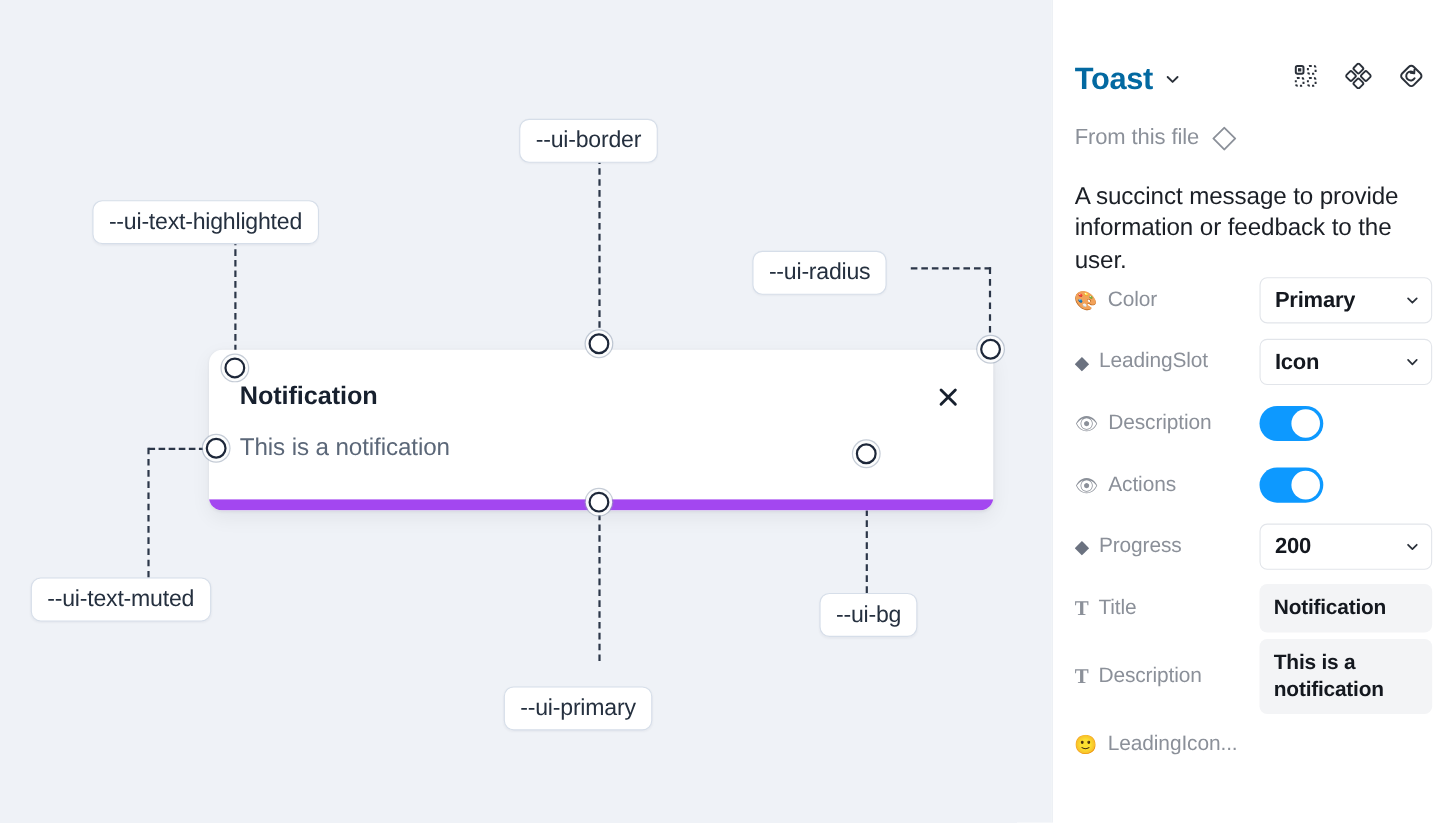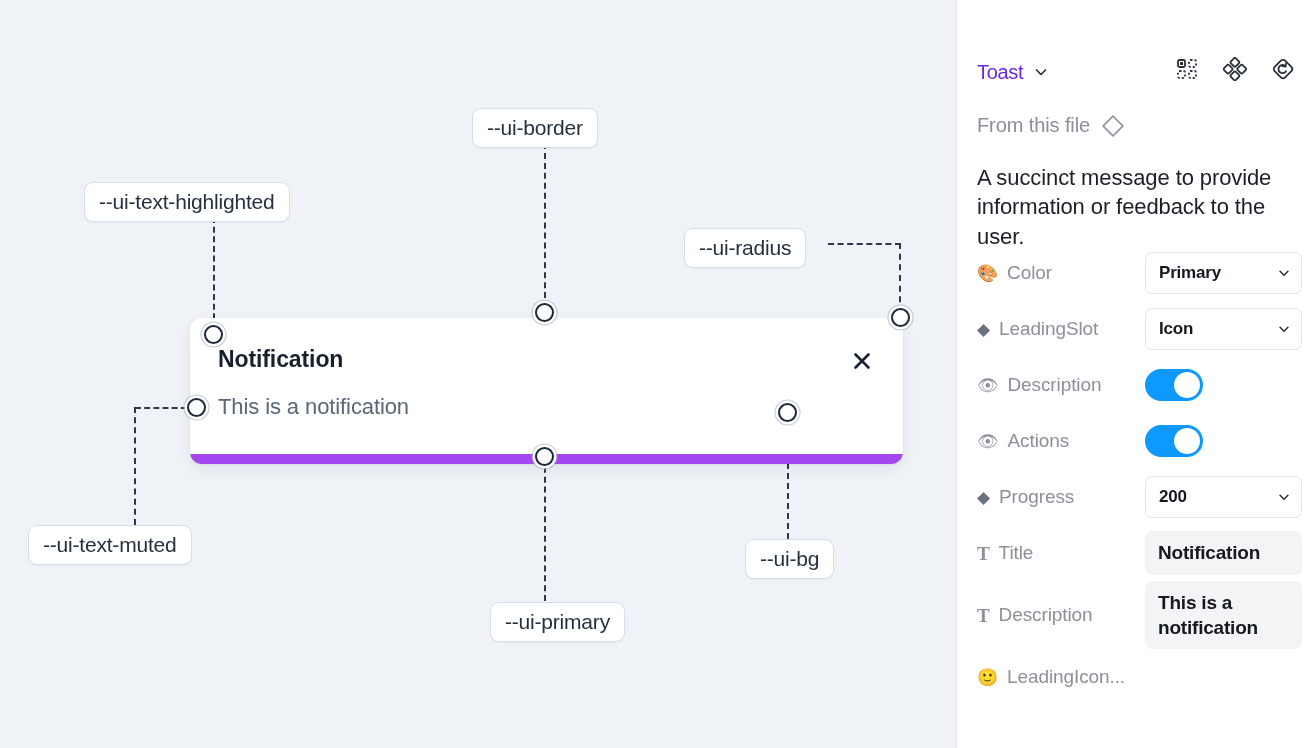--- a/index.html
+++ b/index.html
@@ -88,21 +88,21 @@
     width: 356px; height: 748px;
     background: #ffffff;
     border-left: 1px solid #e6eaf0;
   }
   .panel-header {
     position: absolute; left: 20px; top: 52px;
     right: 16px; height: 40px;
     display: flex; align-items: center;
   }
   .panel-title {
-    font-size: 20px; font-weight: 400; color: #6d28d9;
+    font-size: 28px; font-weight: 700; color: #0369a1;
     letter-spacing: -0.3px;
   }
   .caret {
     margin-left: 10px; color: #2b313a; display:flex; align-items:center;
   }
   .header-icons {
     position: absolute; right: 16px; top: 56px;
     display: flex; align-items: center; gap: 22px;
     color: #2b313a;
   }
@@ -141,21 +141,21 @@
   .pico.serifT { font-family: "Liberation Serif", serif; font-weight: 700; color: #8b9099; font-size: 19px; }
   .pctl { flex: 1; display: flex; justify-content: flex-start; }
 
   .select {
     width: 157px; height: 42px;
     border: 1px solid #e2e5ea;
     border-radius: 7px;
     background: #fff;
     display: flex; align-items: center;
     padding: 0 10px 0 13px;
-    font-size: 17px; font-weight: 700; color: #14181f;
+    font-size: 20px; font-weight: 700; color: #14181f;
     letter-spacing: -0.2px;
     justify-content: space-between;
   }
   .select .sv { display: flex; align-items: center; gap: 8px; overflow: hidden; white-space: nowrap; }
   .select .sc { color: #2b313a; display:flex; flex: 0 0 auto; }
 
   .textfield {
     width: 157px; min-height: 42px;
     border-radius: 7px;
     background: #f3f4f6;
@@ -218,21 +218,21 @@
     <div class="handle" style="left:535px; top:447px;"></div>
 
     <div class="anno" style="left:84px; top:182px;">--ui-text-highlighted</div>
 
     <div class="anno" style="left:472px; top:108px;">--ui-border</div>
 
     <div class="anno" style="left:684px; top:228px;">--ui-radius</div>
 
     <div class="anno" style="left:28px; top:525px;">--ui-text-muted</div>
 
-    <div class="anno" style="left:458px; top:602px;margin-left:32px;">--ui-primary</div>
+    <div class="anno" style="left:458px; top:624px;">--ui-primary</div>
 
     <div class="anno" style="left:732px; top:539px;margin-left:13px;">--ui-bg</div>
   </div>
 
   <div class="panel">
 
     <div class="panel-header">
       <span class="panel-title">Toast</span>
       <span class="caret">
         <svg width="16" height="16" viewBox="0 0 16 16" fill="none" aria-hidden="true">

